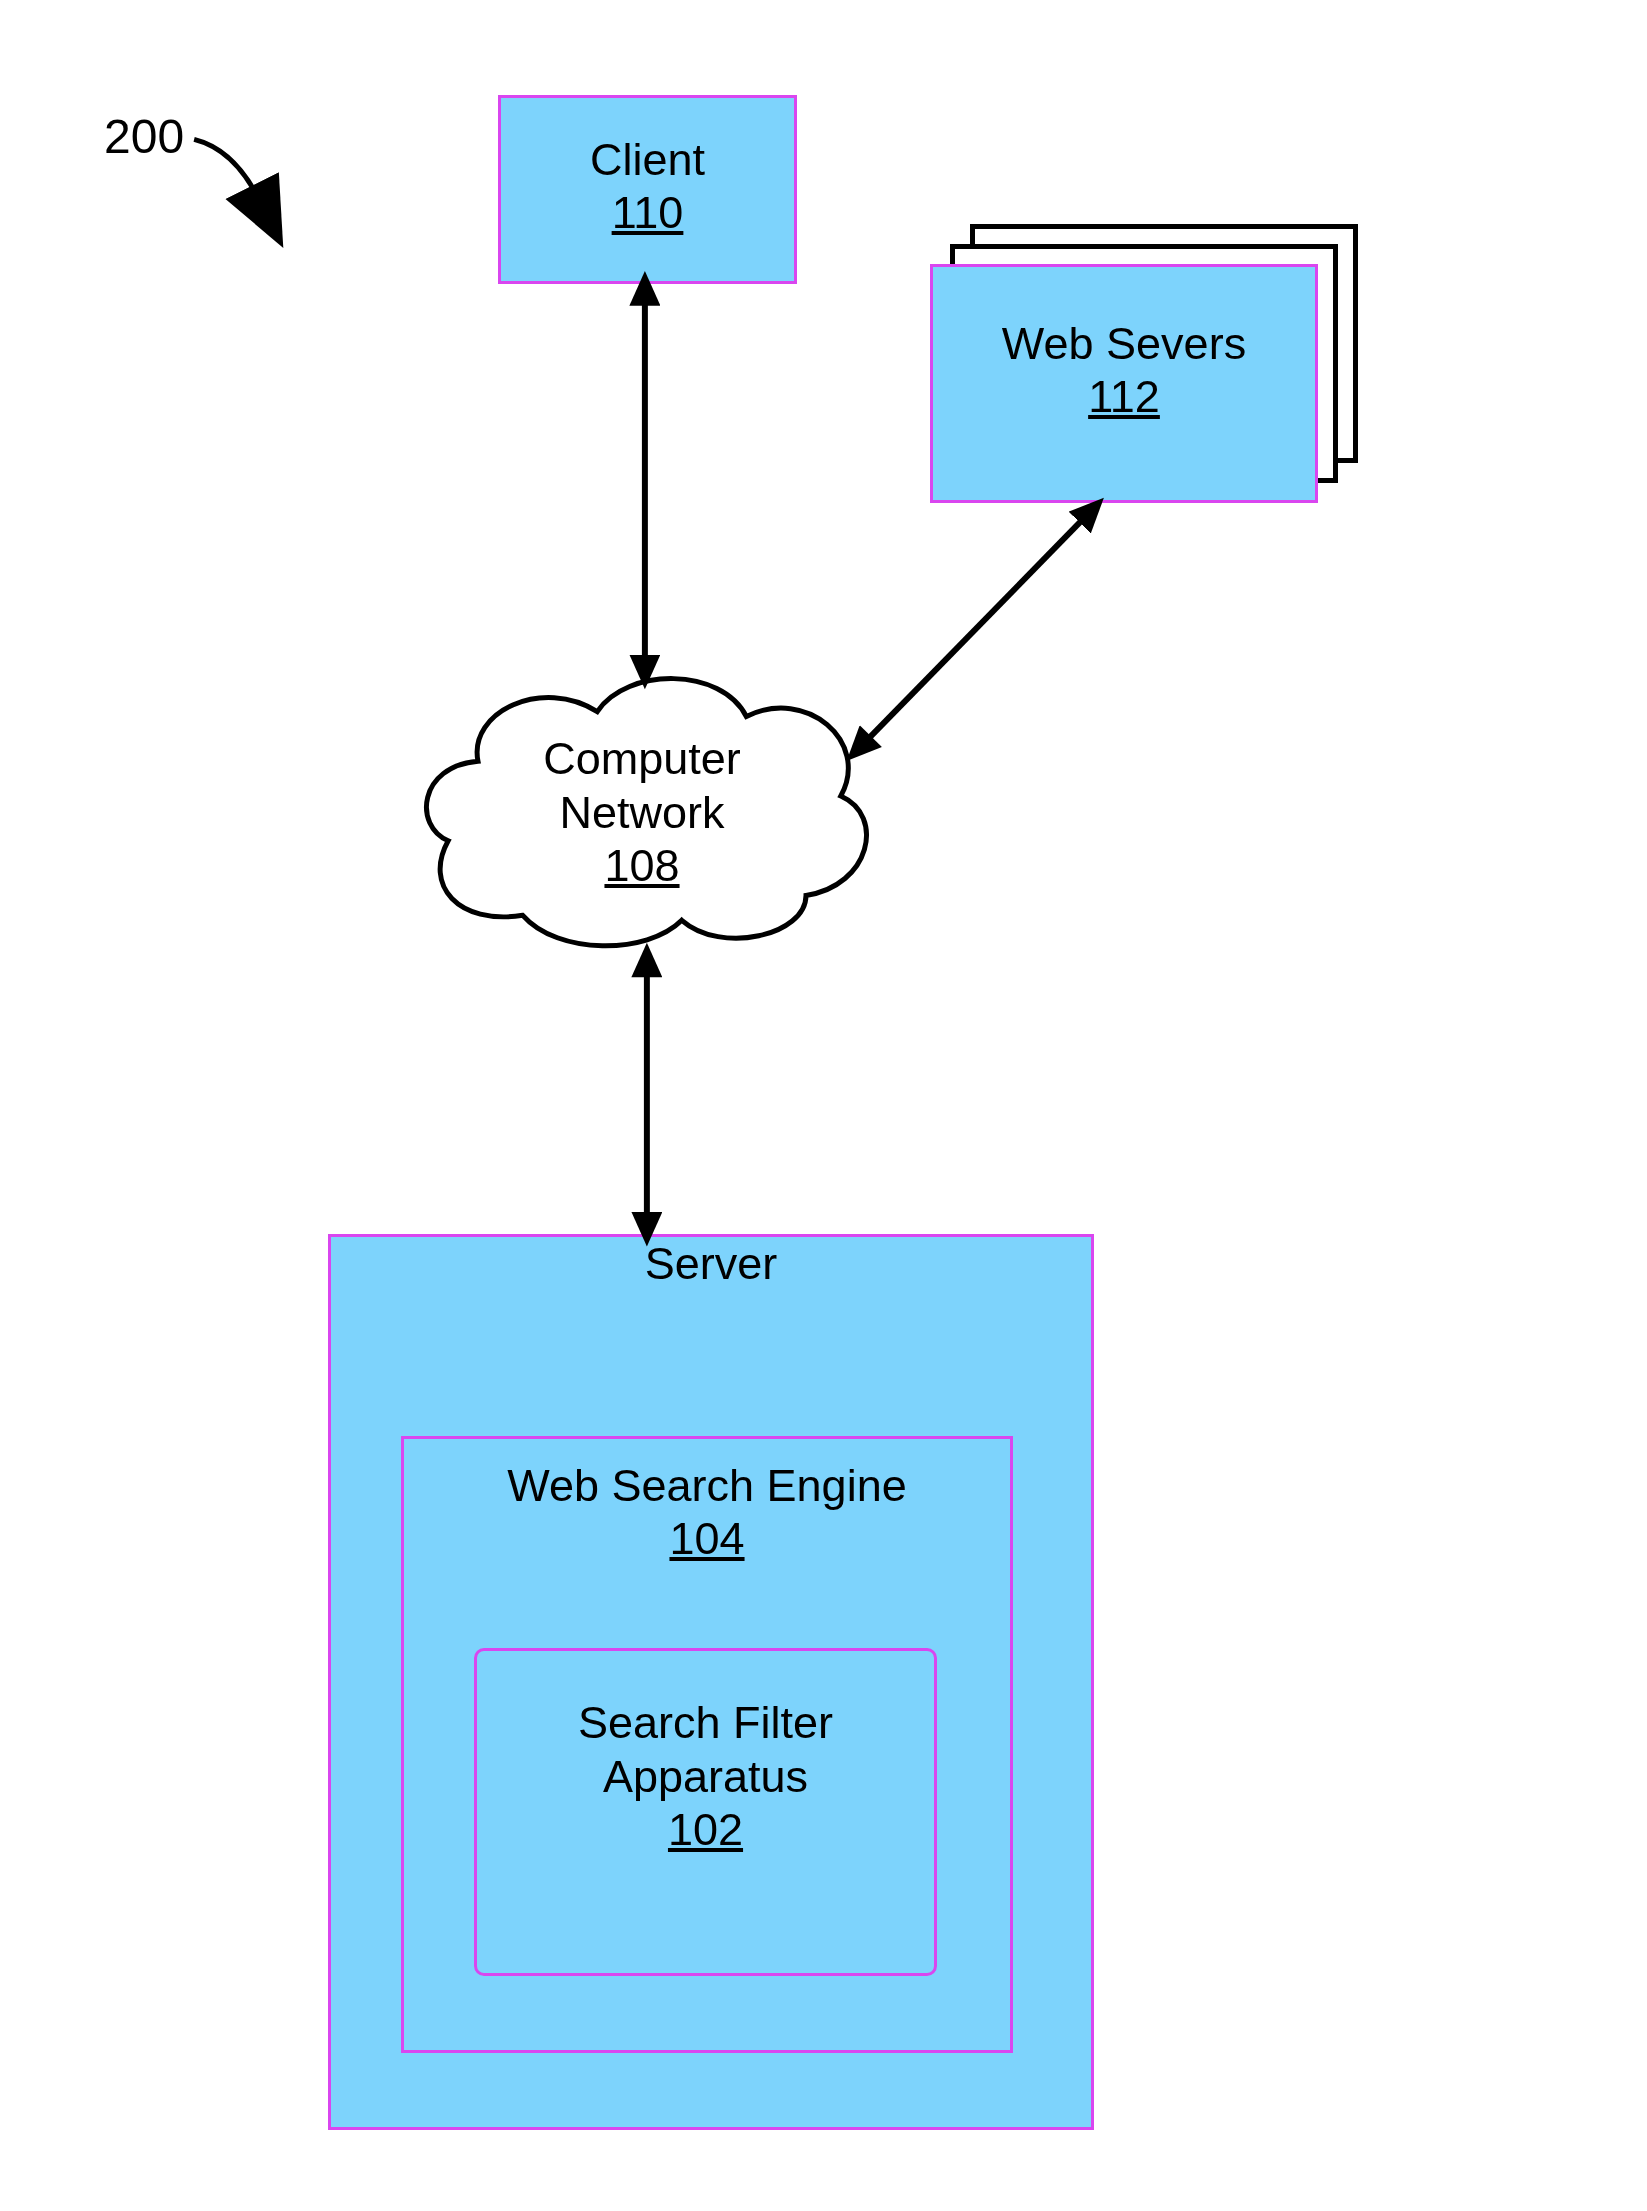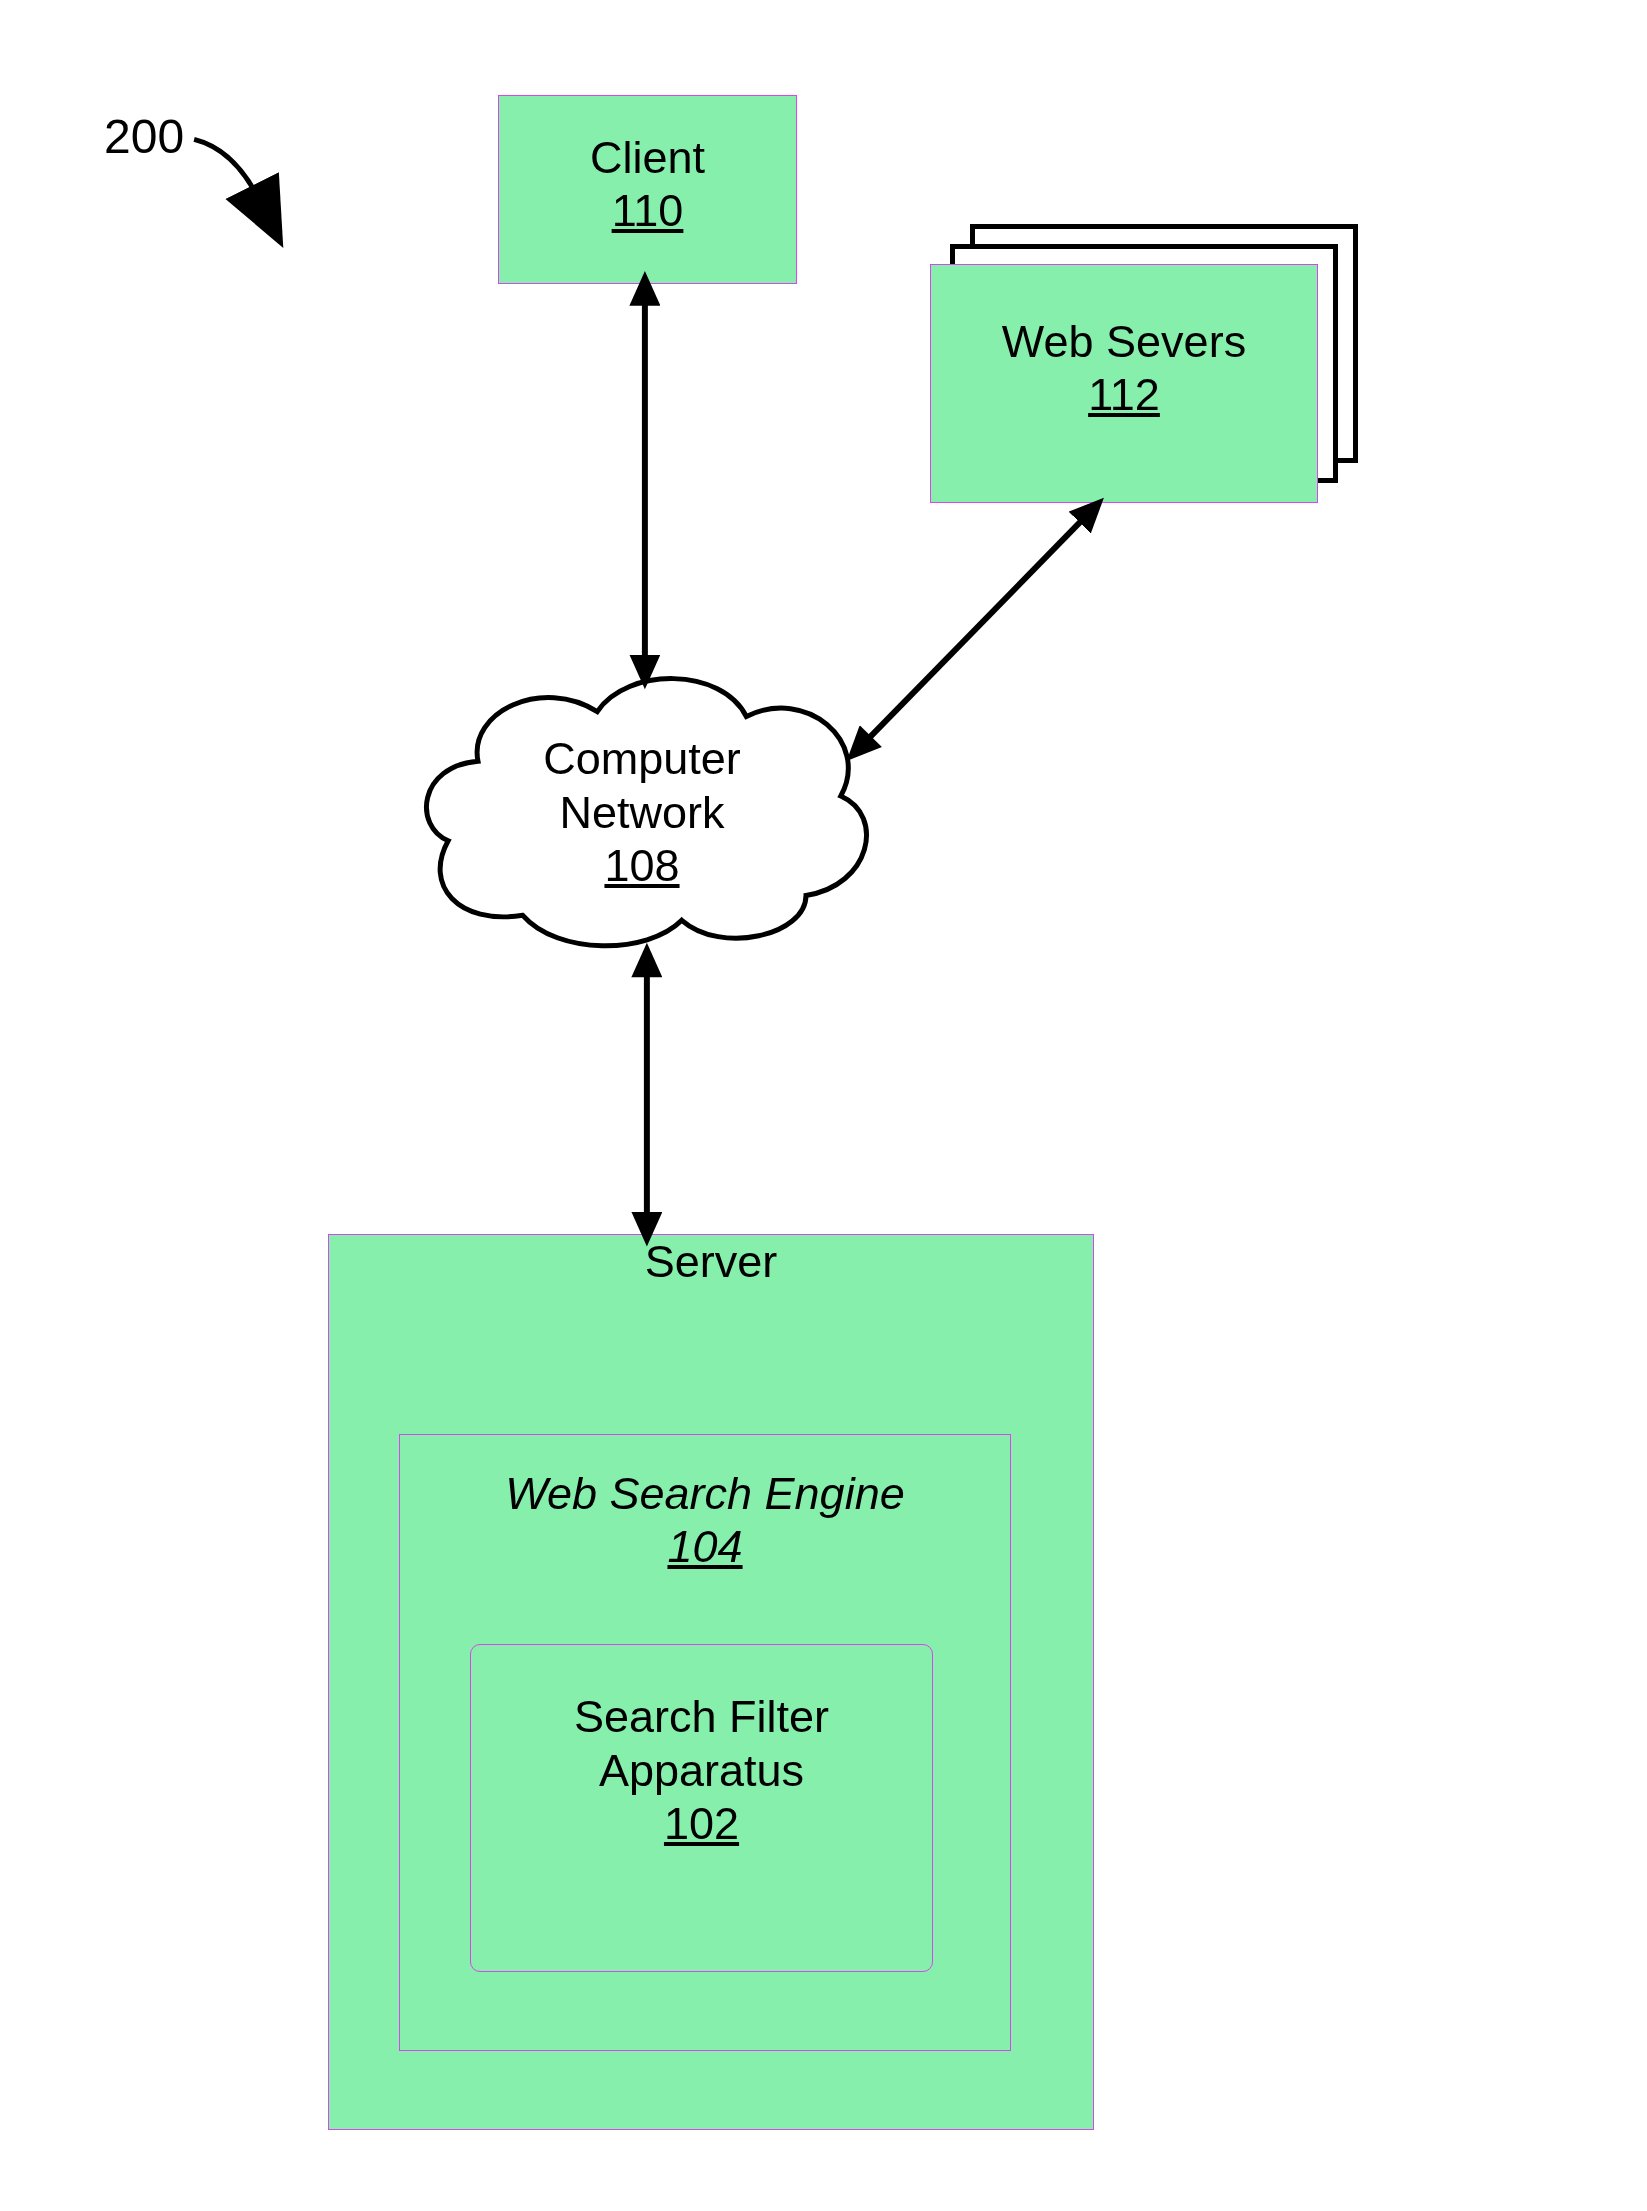--- a/index.html
+++ b/index.html
@@ -9,22 +9,22 @@
     font-family: Arial, Helvetica, sans-serif;
   }
   .canvas {
     position: relative;
     width: 1648px;
     height: 2212px;
     background: #fff;
   }
   .box {
     position: absolute;
-    border: 1px solid #d946ef;
-    background: #86efac;
+    border: 3px solid #d946ef;
+    background: #7dd3fc;
     text-align: center;
     box-sizing: border-box;
   }
   .label-title {
     font-size: 45px;
     line-height: 1.2;
   }
   .label-num {
     font-size: 45px;
     text-decoration: underline;
@@ -107,21 +107,21 @@
       <div class="label-num">108</div>
     </div>
   </div>
 
   <div class="box" style="left:328px; top:1234px; width:766px; height:896px;">
     <div style="">
       <div class="label-title">Server</div>
     </div>
 
     <div class="box" style="left:70px; top:199px; width:612px; height:617px; position:absolute;">
-      <div style="padding-top:32px;font-style:italic;">
+      <div style="padding-top:20px;">
         <div class="label-title">Web Search Engine</div>
         <div class="label-num">104</div>
       </div>
 
       <div class="box centered-col" style="left:70px; top:209px; width:463px; height:328px; position:absolute; padding-top:45px;border-radius:10px;">
         <div class="label-title">Search Filter</div>
         <div class="label-title">Apparatus</div>
         <div class="label-num">102</div>
       </div>
     </div>

